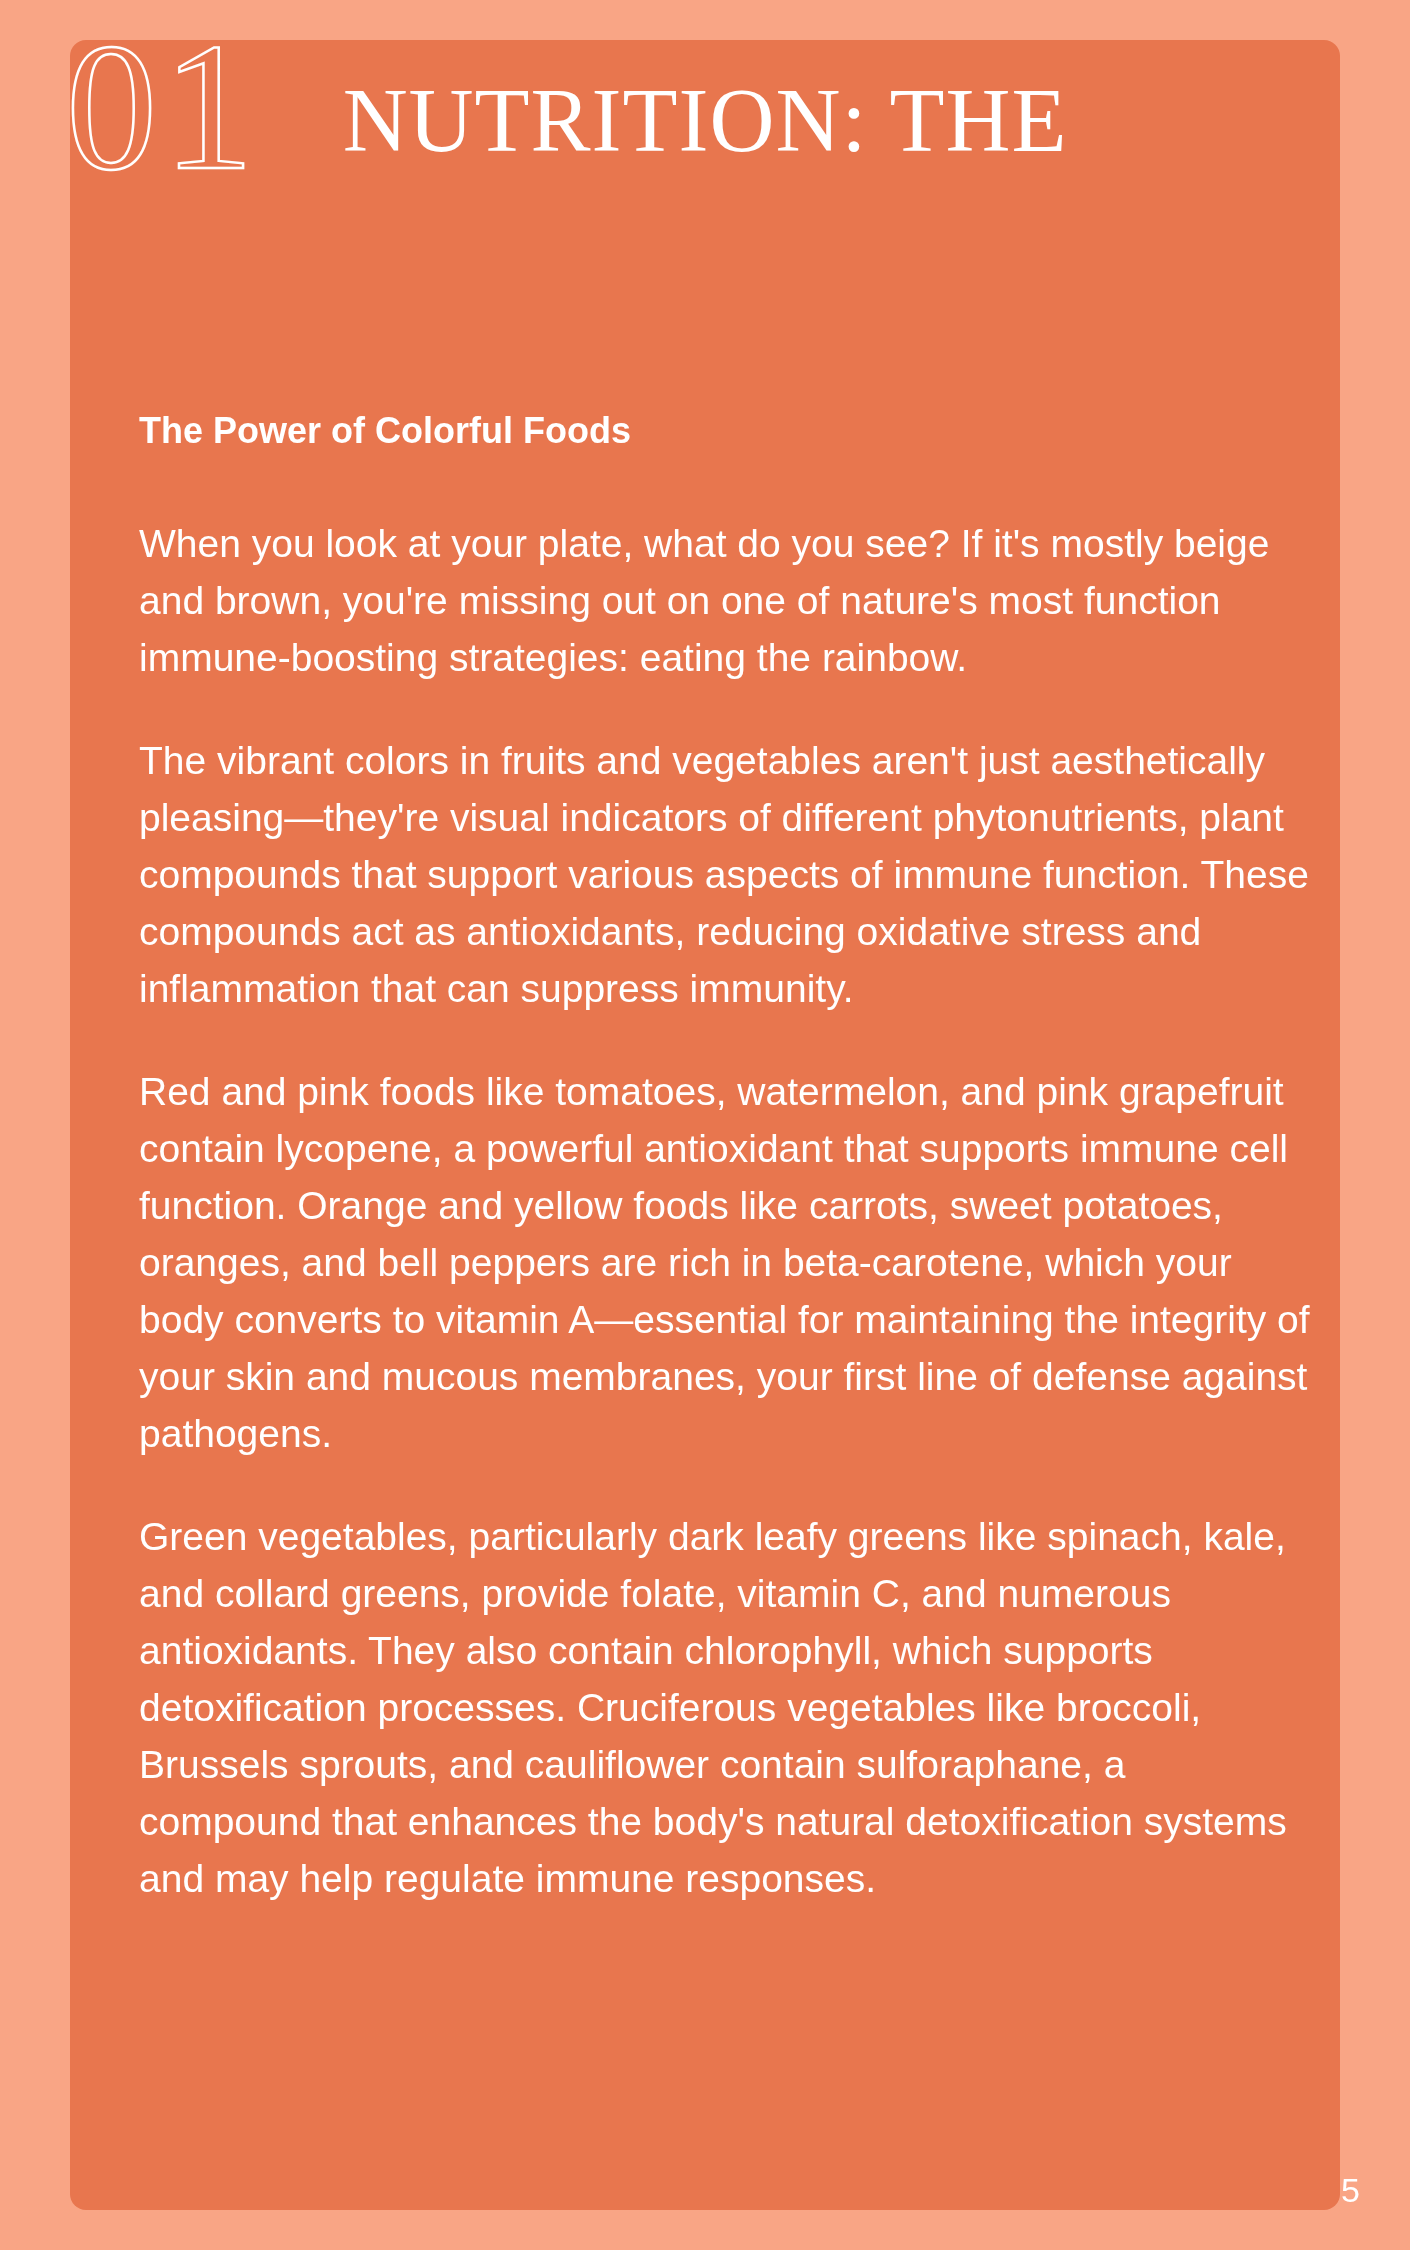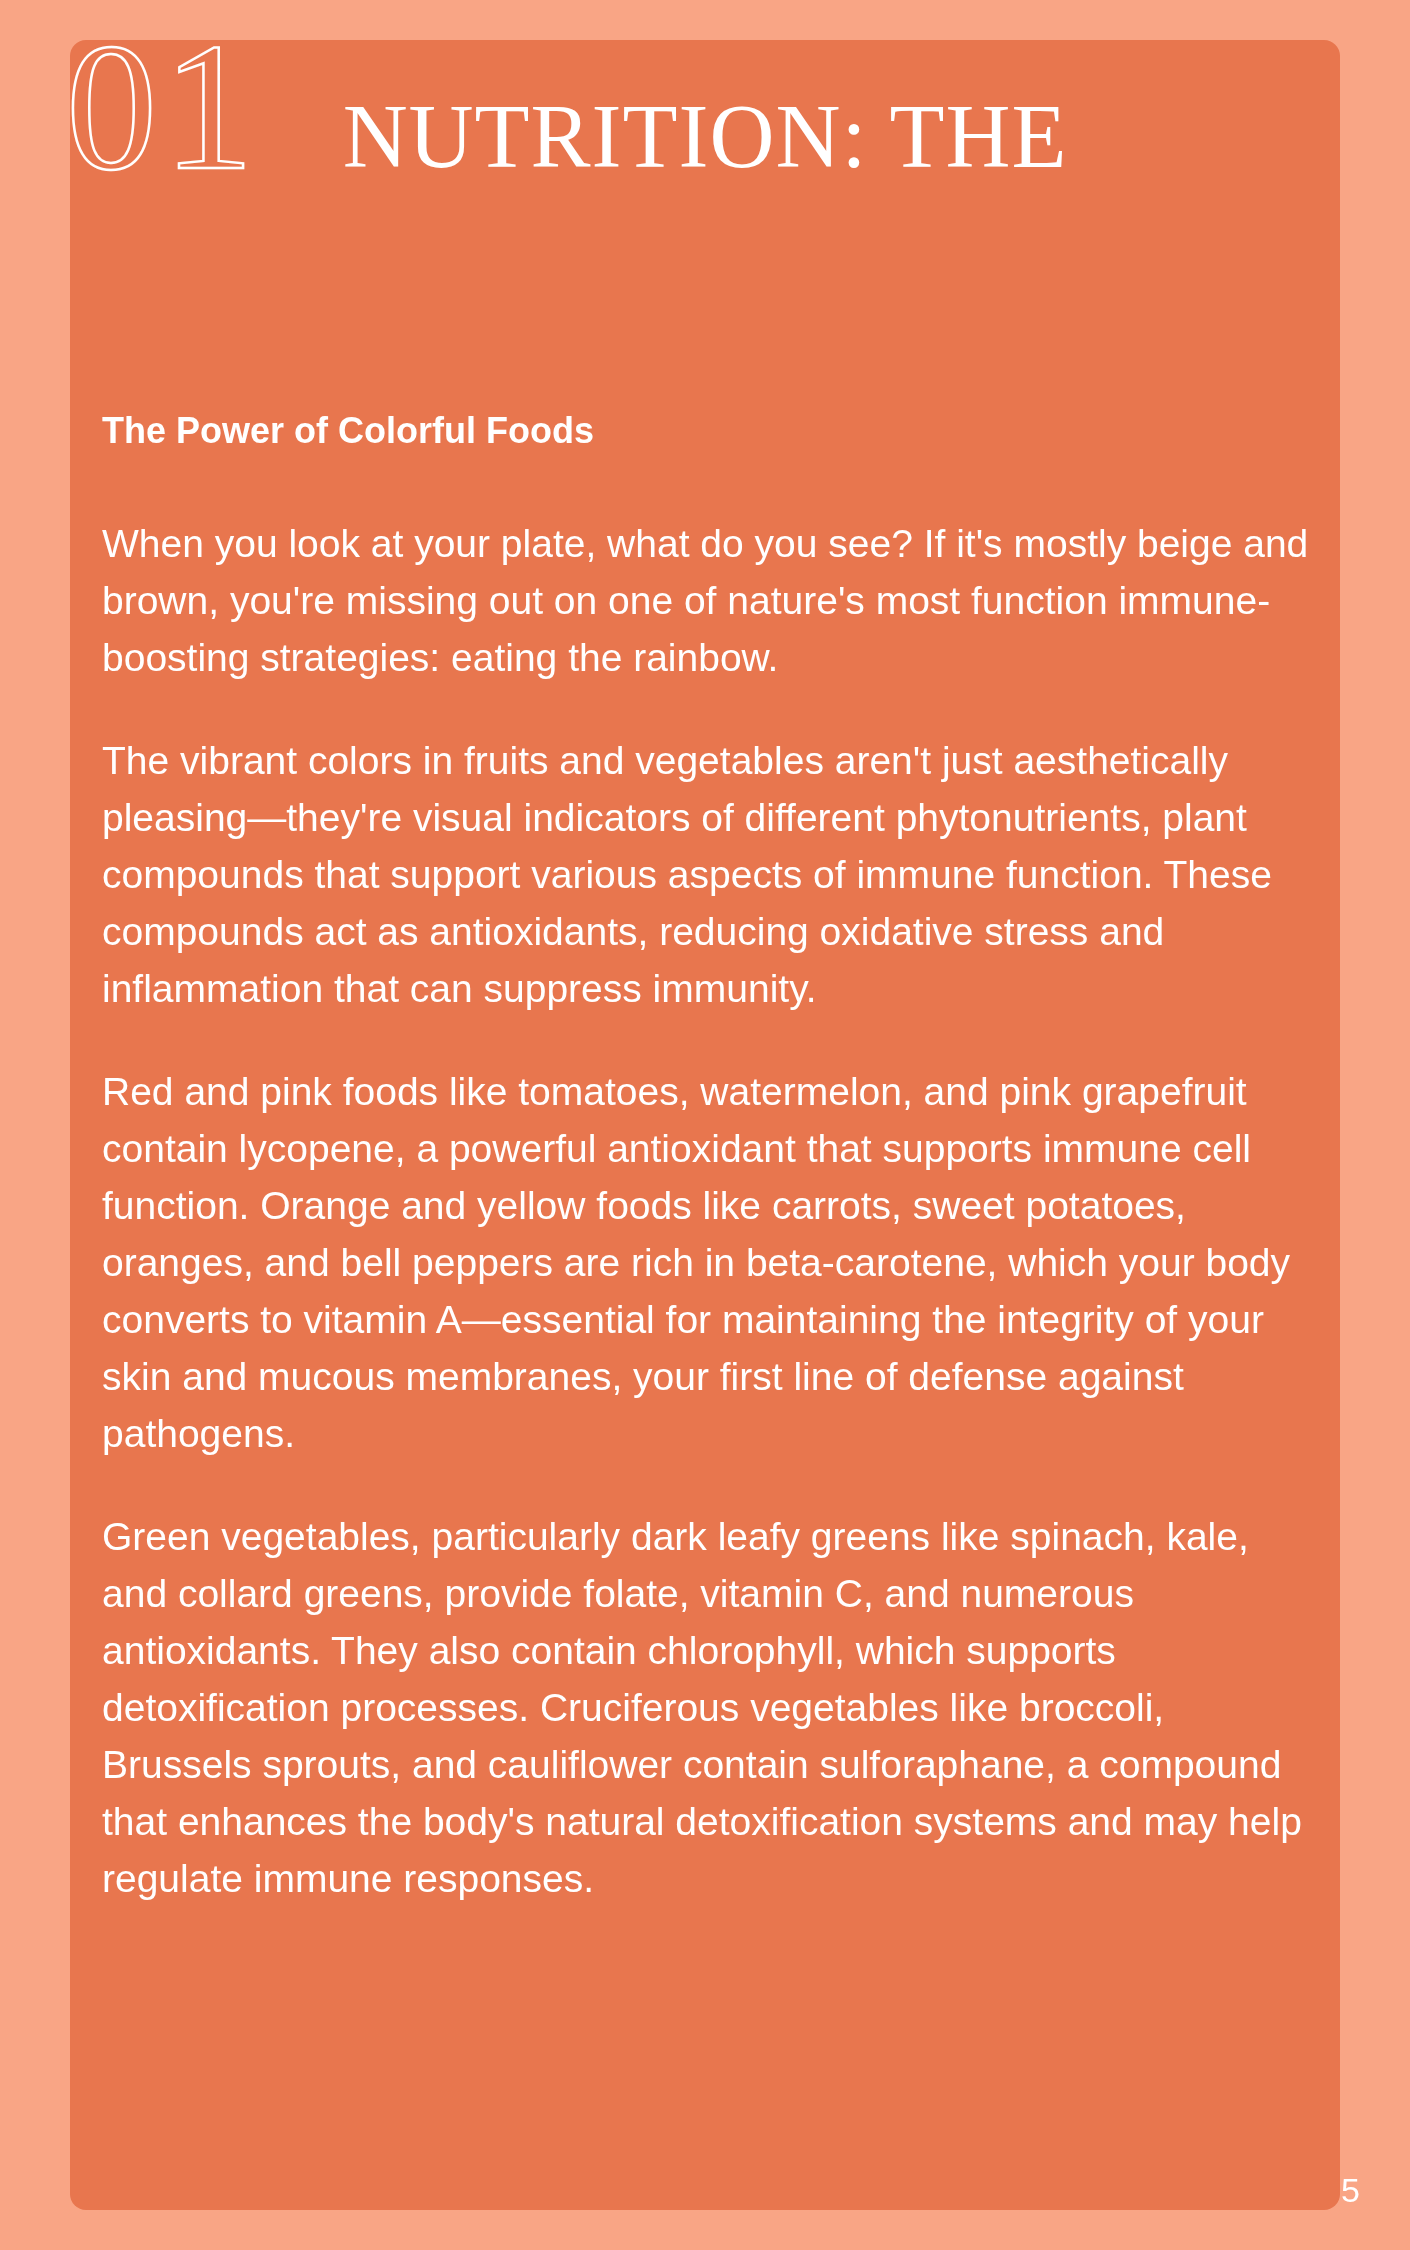--- a/index.html
+++ b/index.html
@@ -38,35 +38,35 @@
     top: -24px;
     font-family: "Liberation Serif", serif;
     font-size: 182px;
     font-weight: 400;
     line-height: 1;
     letter-spacing: 6px;
     color: transparent;
     -webkit-text-stroke: 2.5px #FFFFFF;
   }
   .chapter-title {
-    padding-top: 24px;
+    padding-top: 8px;
     text-align: center;
     font-family: "Liberation Serif", serif;
     font-weight: 400;
     font-size: 90px;
     line-height: 145px;
     letter-spacing: 1px;
     color: #FFFFFF;
   }
   .chapter-title .title-line {
     display: block;
     white-space: nowrap;
   }
   .content {
-    padding: 0 28px 0 32px;
+    padding: 0 28px 0 69px;
     color: #FFFFFF;
   }
   .subheading {
     margin: 69px 0 62px 0;
     font-size: 36px;
     font-weight: bold;
     line-height: 44px;
     color: #FFFFFF;
   }
   .content p {

